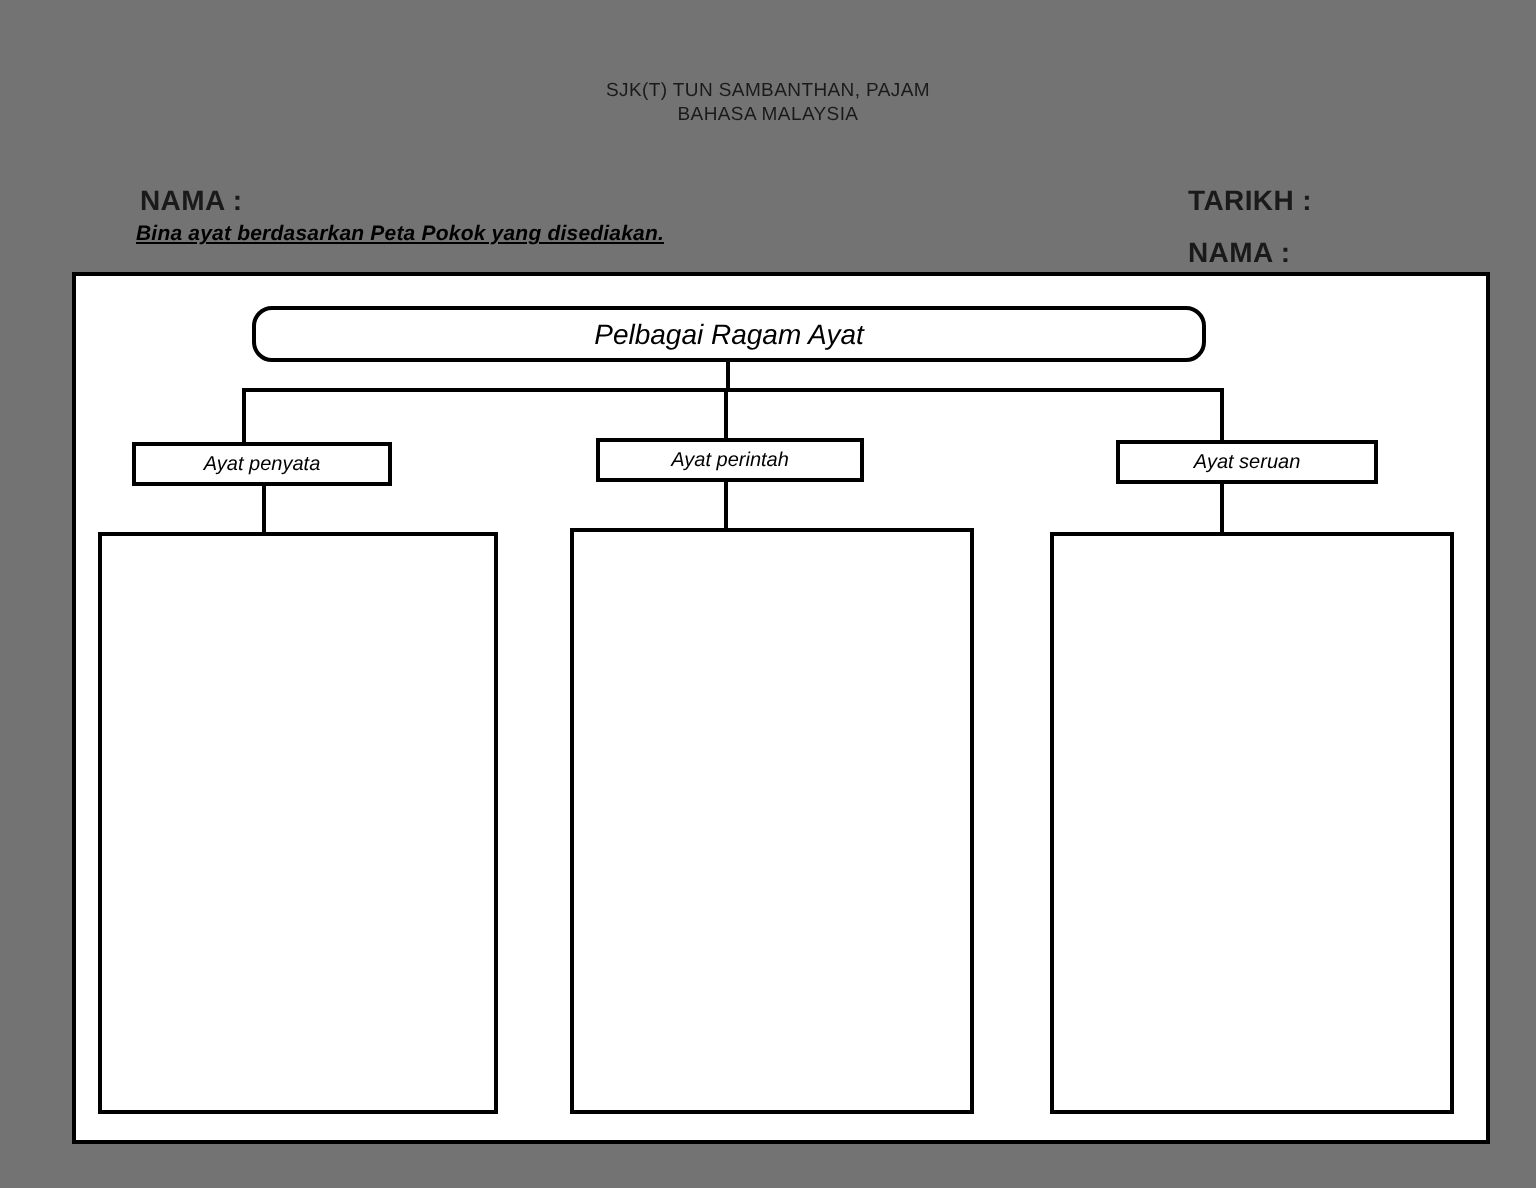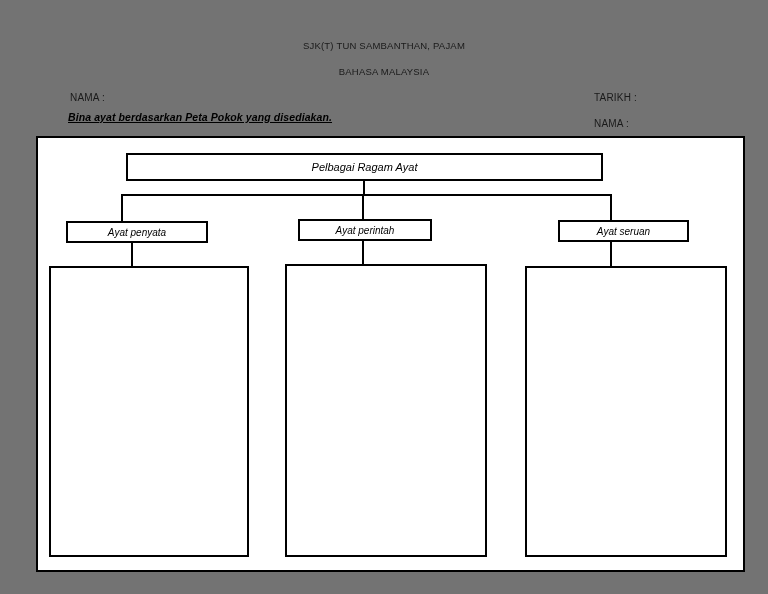--- a/index.html
+++ b/index.html
@@ -24,28 +24,29 @@
   .hdr-line {
     position: absolute;
     width: 100%;
     text-align: center;
     font-size: 9.5px;
     letter-spacing: 0.2px;
     color: #1a1a1a;
     white-space: nowrap;
   }
   #school-name { top: 40px; }
-  #subject-name { top: 66px; }
+  #subject-name { top: 52px; }
 
   .field-label {
     position: absolute;
-    font-size: 10px;
+    font-size: 14px;
     letter-spacing: 0.2px;
     color: #1a1a1a;
     white-space: nowrap;
+    font-weight: bold;
   }
   #nama-field  { left: 70px;  top: 92px; }
   #tarikh-field{ left: 594px; top: 92px; }
   #tahun-field { left: 594px; top: 118px; }
 
   #instruction {
     position: absolute;
     left: 68px;
     top: 111px;
     font-size: 10.5px;
@@ -78,29 +79,30 @@
     display: flex;
     align-items: center;
     justify-content: center;
     text-align: center;
   }
   #root-box {
     left: 126px;
     top: 153px;
     width: 477px;
     height: 28px;
-    font-size: 11px;
+    font-size: 14px;
     font-style: italic;
+    border-radius: 10px;
   }
   .leaf-box {
     height: 22px;
     font-size: 10px;
     font-style: italic;
   }
-  #leaf-box-0 { left: 66px;  top: 221px; width: 142px; }
+  #leaf-box-0 { left: 66px;  top: 221px; width: 130px; }
   #leaf-box-1 { left: 298px, top: 219px; }
   #leaf-box-1 { left: 298px; top: 219px; width: 134px; }
   #leaf-box-2 { left: 546px; top: 220px; width: 131px; margin-left: 12px; }
 
   
   .line-v {
     position: absolute;
     background: #000;
     width: 2px;
   }

